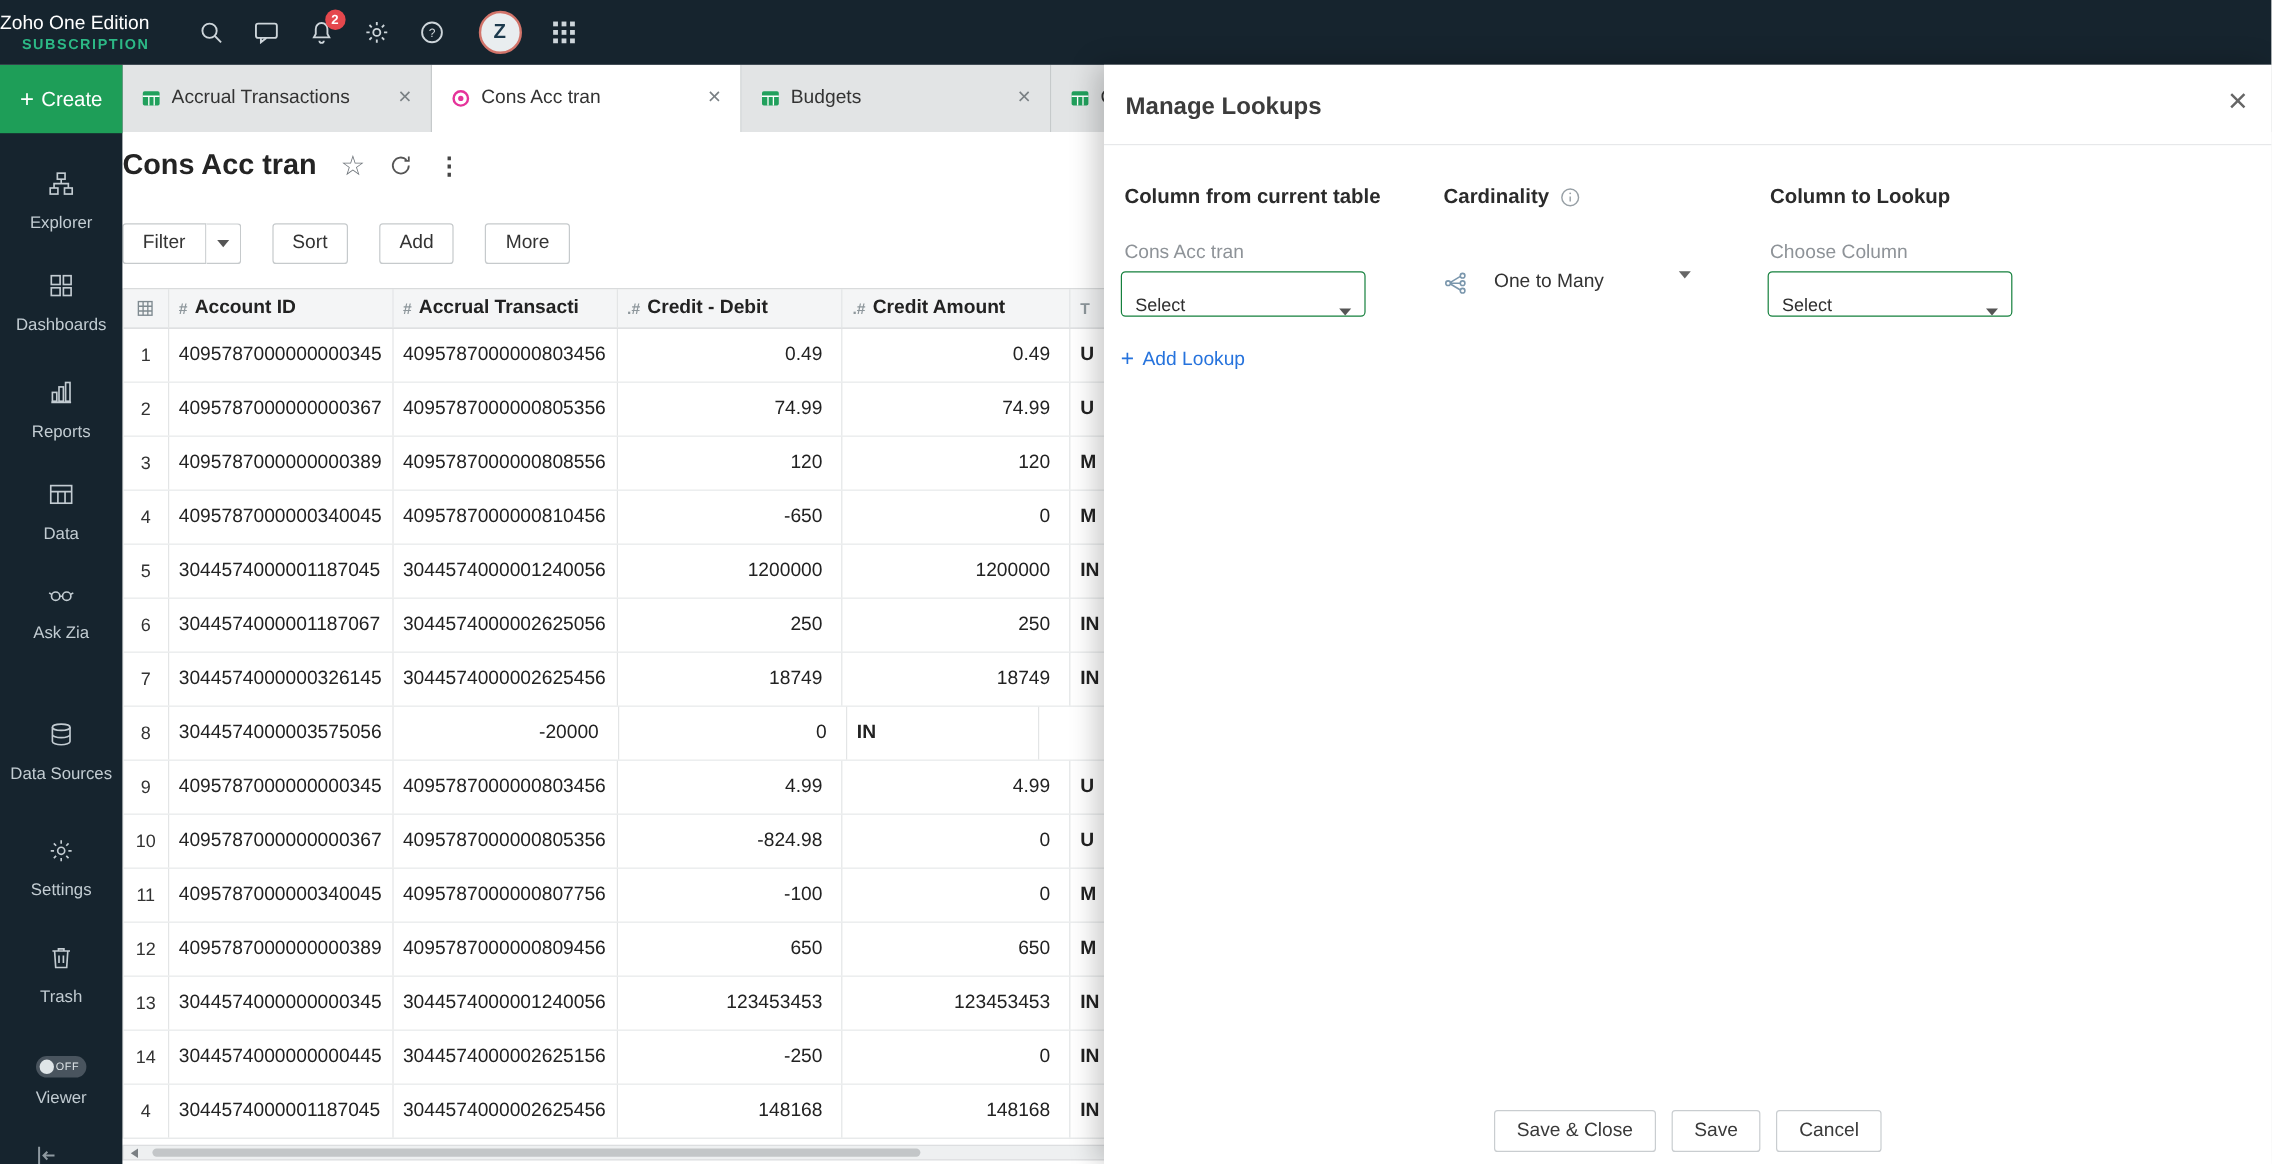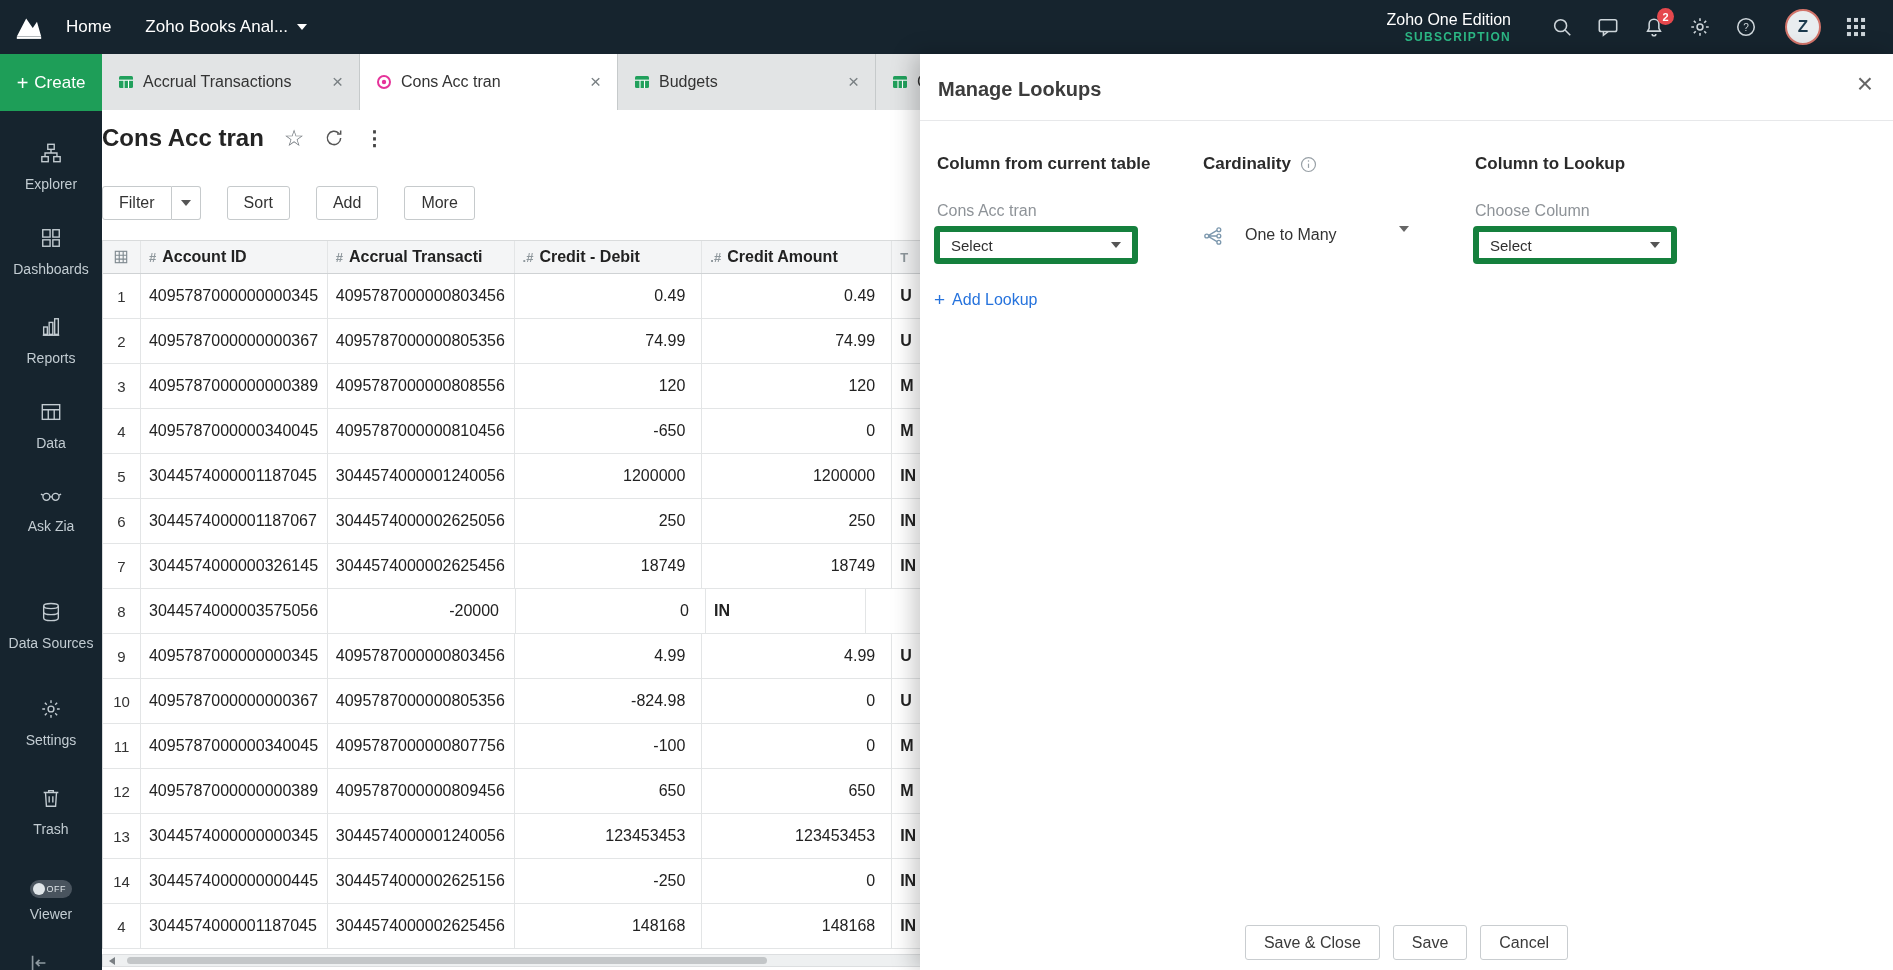--- a/index.html
+++ b/index.html
@@ -85,53 +85,40 @@
   .modal { position:absolute; top:54px; left:920px; right:0; bottom:0; background:#fff; z-index:40;
            box-shadow:-6px 0 22px rgba(0,0,0,.22); }
   .m-title { position:absolute; left:18px; top:24px; font-size:20px; font-weight:bold; color:#3c3c3c; }
   .m-close { position:absolute; right:20px; top:16px; font-size:28px; color:#666; cursor:pointer; line-height:1; }
   .m-div { position:absolute; top:66px; left:0; right:0; height:1px; background:#e7e8ea; }
   .m-h { position:absolute; top:100px; font-size:17px; font-weight:bold; color:#2b2b2b; display:flex; align-items:center; gap:9px; }
   .h1 { left:17px; } .h2 { left:283px;text-align:center; } .h3 { left:555px; }
   .info { display:flex; align-items:center; cursor:pointer; }
   .m-sub { position:absolute; top:148px; font-size:16px; color:#8e9398; }
   .s1 { left:17px; } .s3 { left:555px; }
-  .m-select { position:absolute; top:172px; width:204px; height:38px; border:6px solid #15803d; border-radius:4px;
-              background:#fff; display:flex; align-items:center; justify-content:space-between; padding:0 11px;
+  .m-select { position:absolute; top:172px; width:204px; height:38px; border:1px solid #15803d; border-radius:4px;
+              background:#fff; display:flex; align-items:flex-end; justify-content:space-between; padding:0 11px;
               font-size:15px; color:#2f2f2f; cursor:pointer; }
   .sel1 { left:14px; } .sel2 { left:553px; }
   .card-row { position:absolute; left:283px; top:172px; height:38px; display:flex; align-items:flex-start; gap:22px; cursor:pointer; }
   .card-txt { font-size:16px; color:#333; }
   .card-caret { margin-left:40px; border-top-color:#666; }
   .add-lookup { position:absolute; left:14px; top:236px; display:flex; align-items:center; gap:7px;
                 color:#2673dd; font-size:16px; cursor:pointer; }
   .al-plus { font-size:19px; line-height:1; }
   .m-footer { position:absolute; bottom:10px; left:0; right:0; display:flex; justify-content:center; gap:13px; }
   .mbtn { height:35px; padding:0 18px; background:#fff; border:1px solid #c9cdd0; border-radius:3px;
           font-size:16px; color:#3a3a3a; cursor:pointer; font-family:inherit; }
 </style>
 </head>
 <body>
 
 <div class="app">
 
   <header class="topbar">
-    <div class="tb-left">
-      <span class="logo">
-        <svg width="30" height="30" viewBox="0 0 32 32">
-            <path d="M3 26 13 7l7 10 4.5-6.5L29 26z" fill="#fff"></path>
-            <path d="M3 27.5h26" stroke="#fff" stroke-width="2.4"></path>
-          </svg>
-      </span>
-      <span class="tb-link">Home</span>
-      <span class="tb-ws">
-        <span>Zoho Books Anal...</span>
-        <span class="caret-w"></span>
-      </span>
-    </div>
     <div class="tb-right">
       <div class="edition">
         <div class="ed1">Zoho One Edition</div>
         <div class="ed2">SUBSCRIPTION</div>
       </div>
       <span class="tb-ic">
         <svg width="22" height="22" viewBox="0 0 24 24" fill="none" stroke="#cdd5da" stroke-width="1.7">
             <circle cx="10.5" cy="10.5" r="6.5"></circle>
             <path d="M15.3 15.3 21 21"></path>
           </svg>

